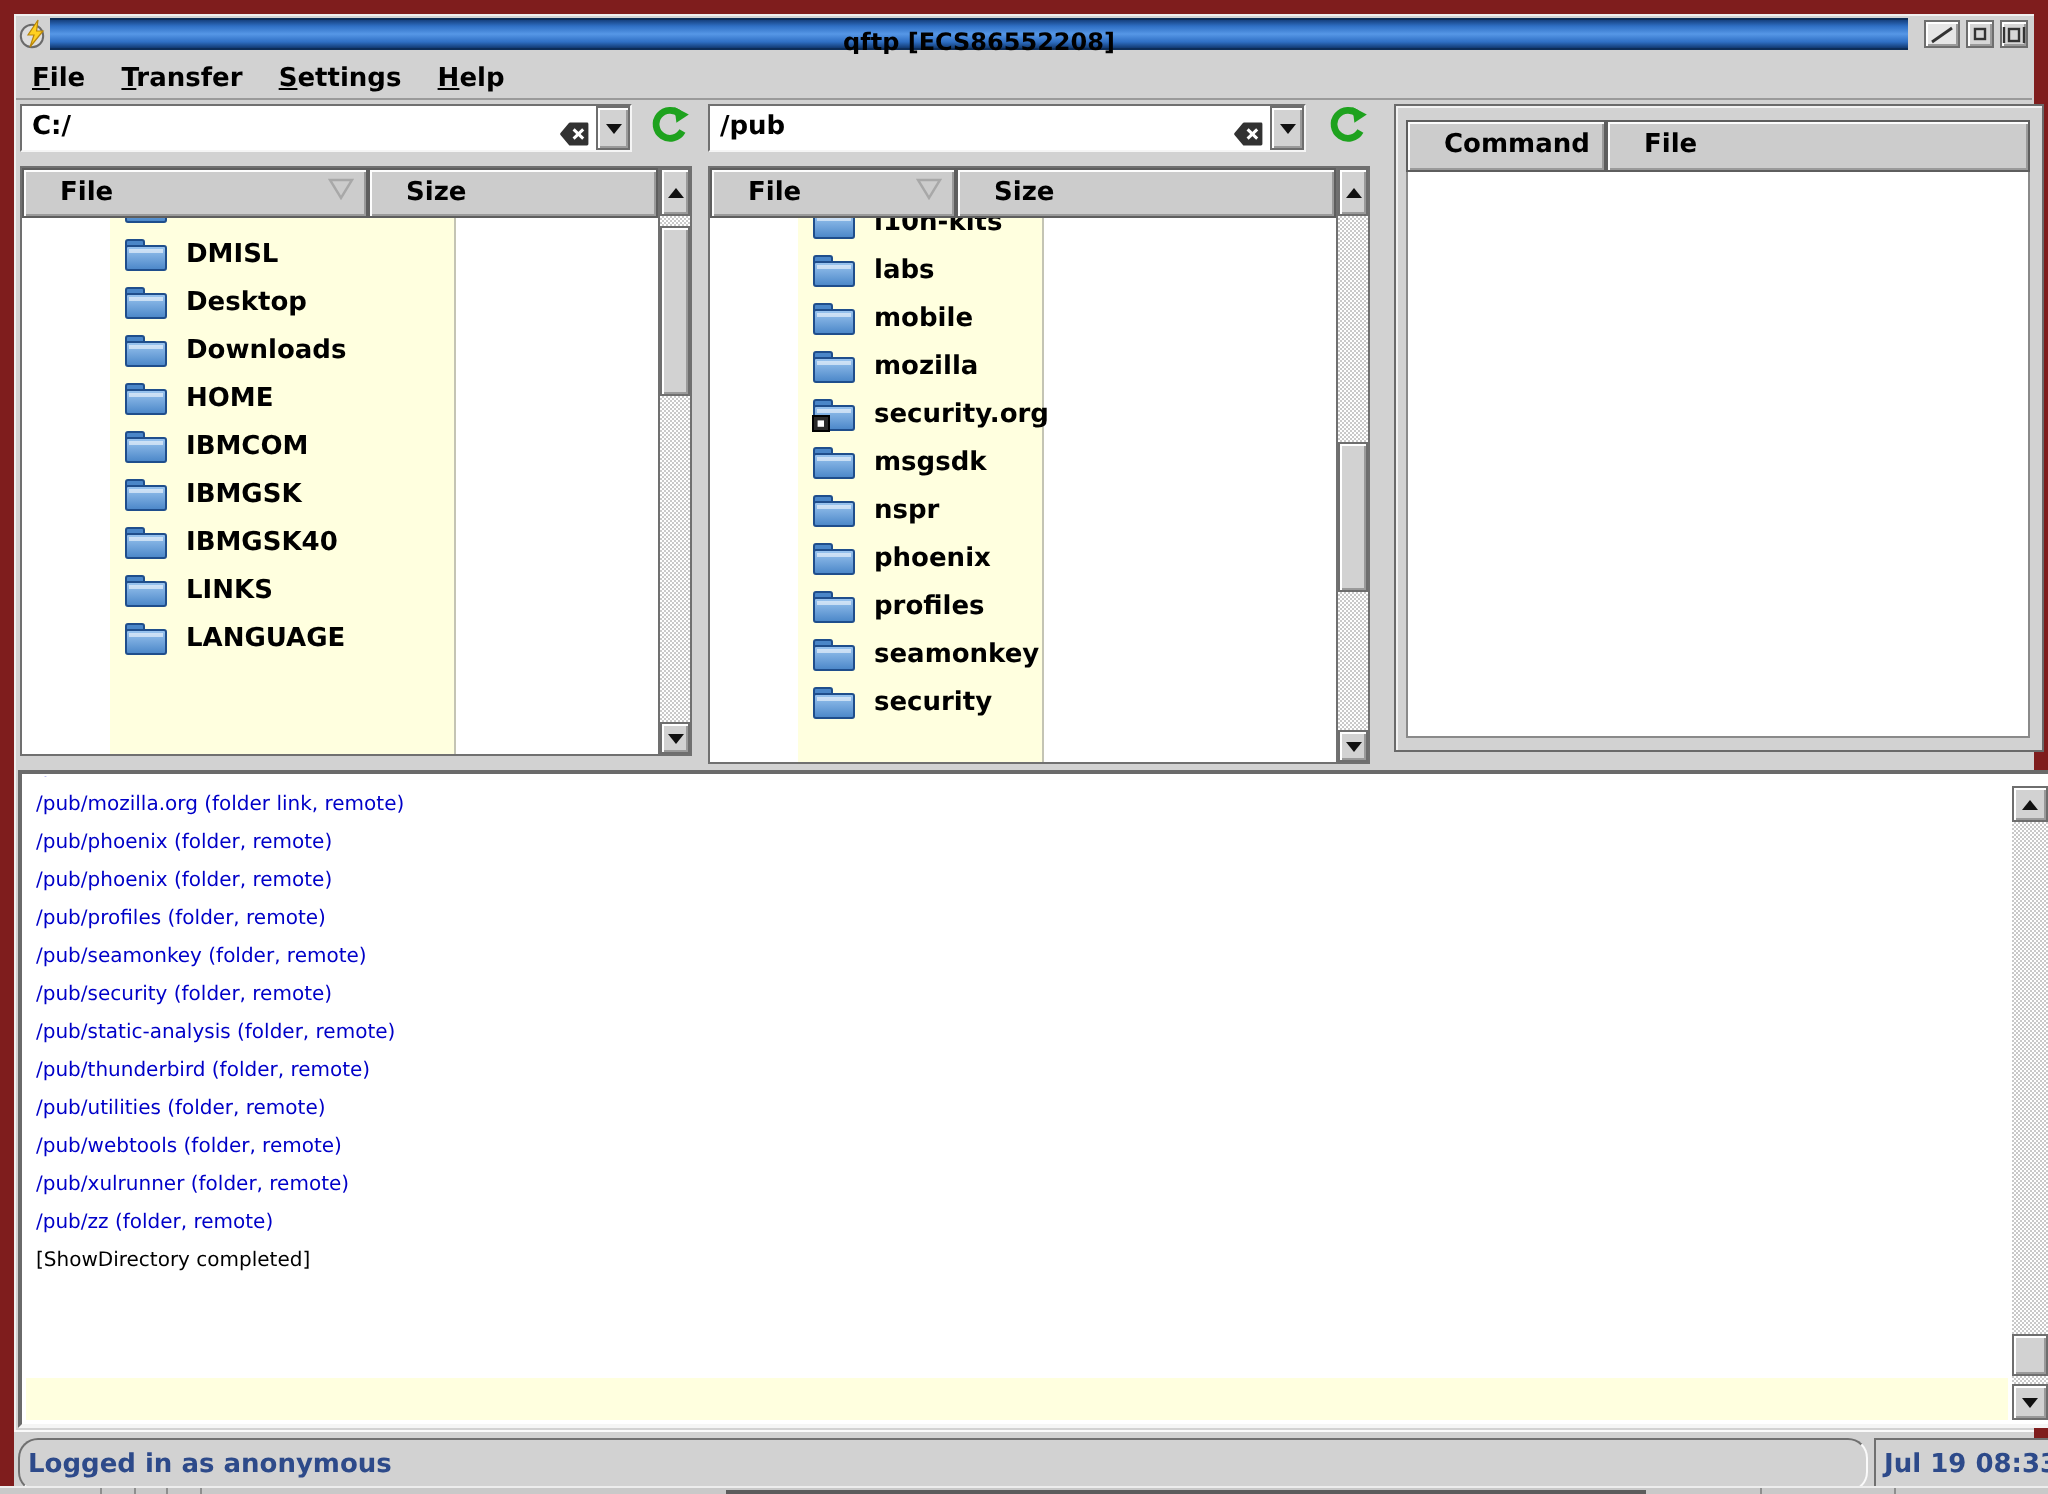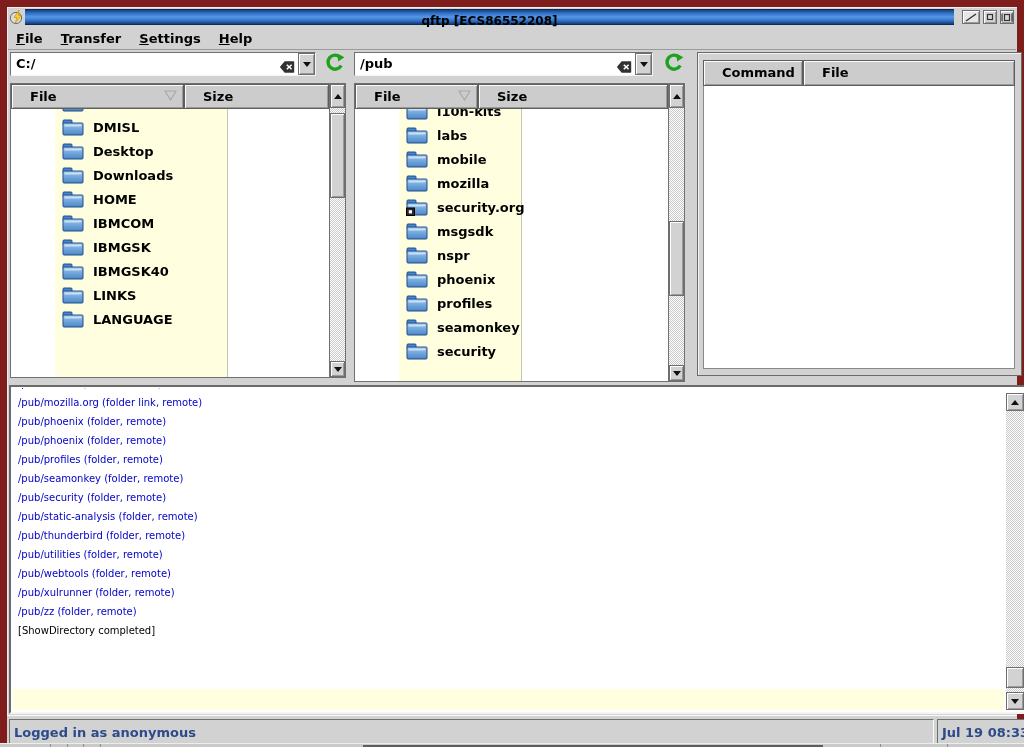--- a/index.html
+++ b/index.html
@@ -104,21 +104,21 @@
   .log-scroll .sb-down{height:18px;}
   .log-scroll .sb-track{top:18px;bottom:18px;}
   .log-scroll .sb-thumb{bottom:22px;height:21px;}
 
   
   .statusbar{position:absolute;left:0;top:708px;width:100%;height:33px;background:#d2d2d2;
     border-top:1px solid #fafafa;}
   .status-cell{position:absolute;top:3px;height:27px;background:#d2d2d2;
     border:1px solid;border-color:#707070 #fafafa #fafafa #707070;
     font-size:13px;font-weight:700;color:#2d4a8a;line-height:25px;padding-left:4px;white-space:nowrap;}
-  #status-left{left:2px;width:925px;}
+  #status-left{left:2px;width:925px;border-radius:10px;}
   #status-right{left:930px;width:91px;}
 
   
   .taskbar{position:absolute;left:0;top:743px;width:1024px;height:4px;background:#c9c9c9;
     border-top:1px solid #ededed;}
   .tb-dark{position:absolute;left:363px;top:1px;width:460px;height:3px;background:#5c5c5c;}
   .tb-seg{position:absolute;top:0;width:1px;height:4px;background:#8e8e8e;}
 </style>
 </head>
 <body>

